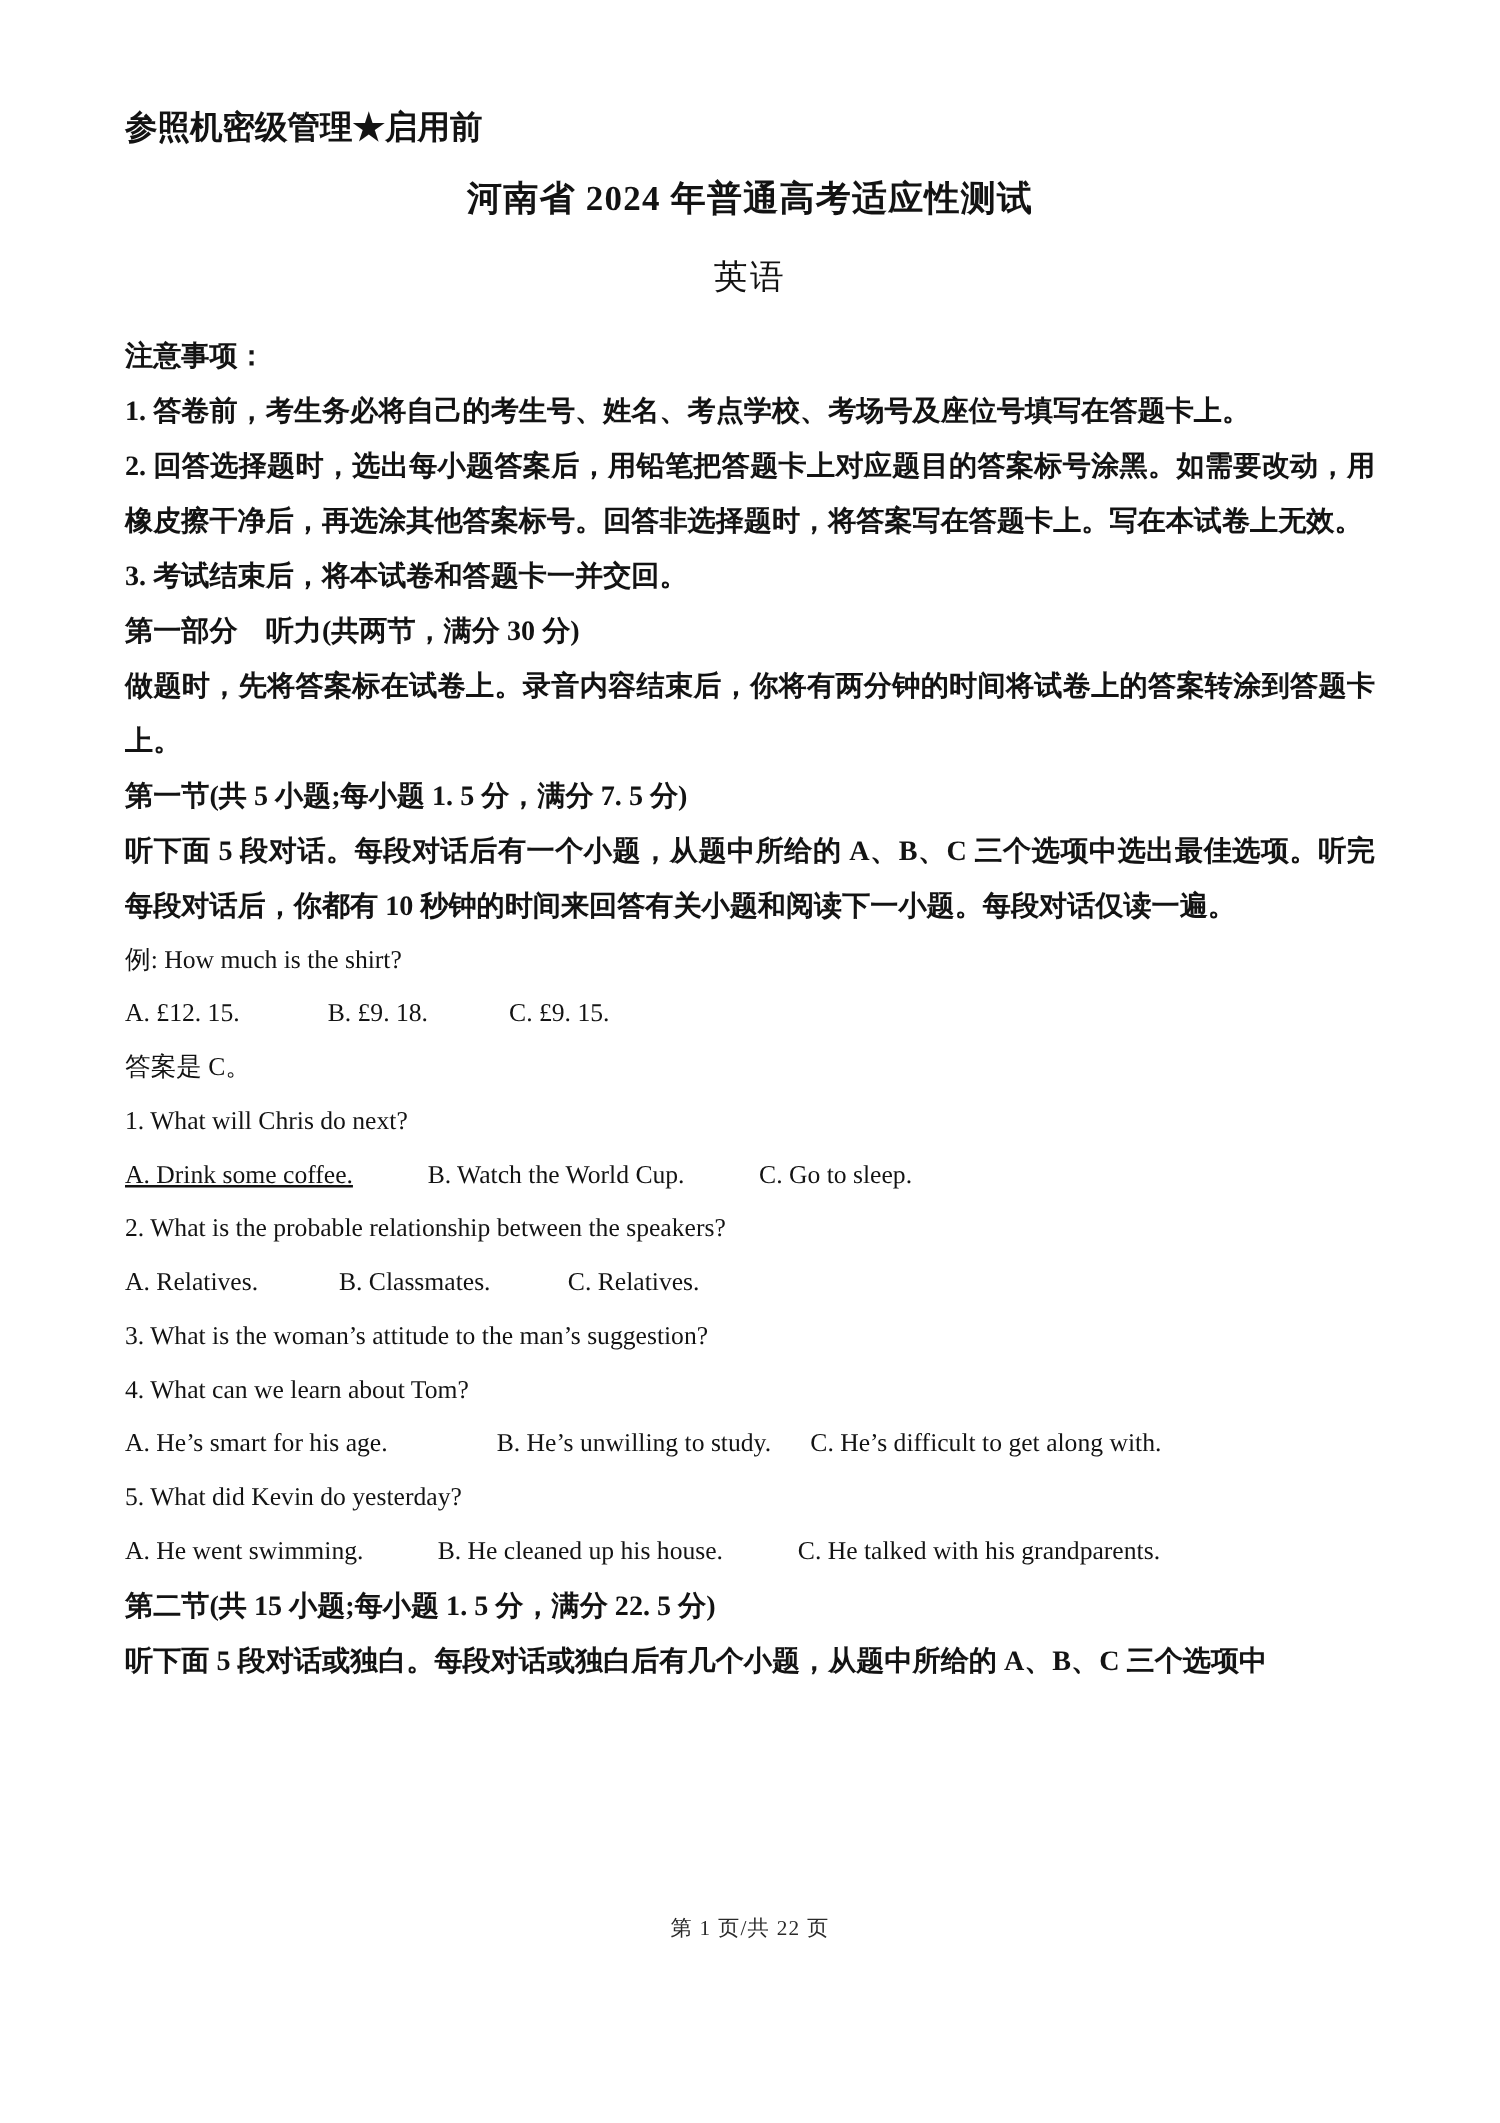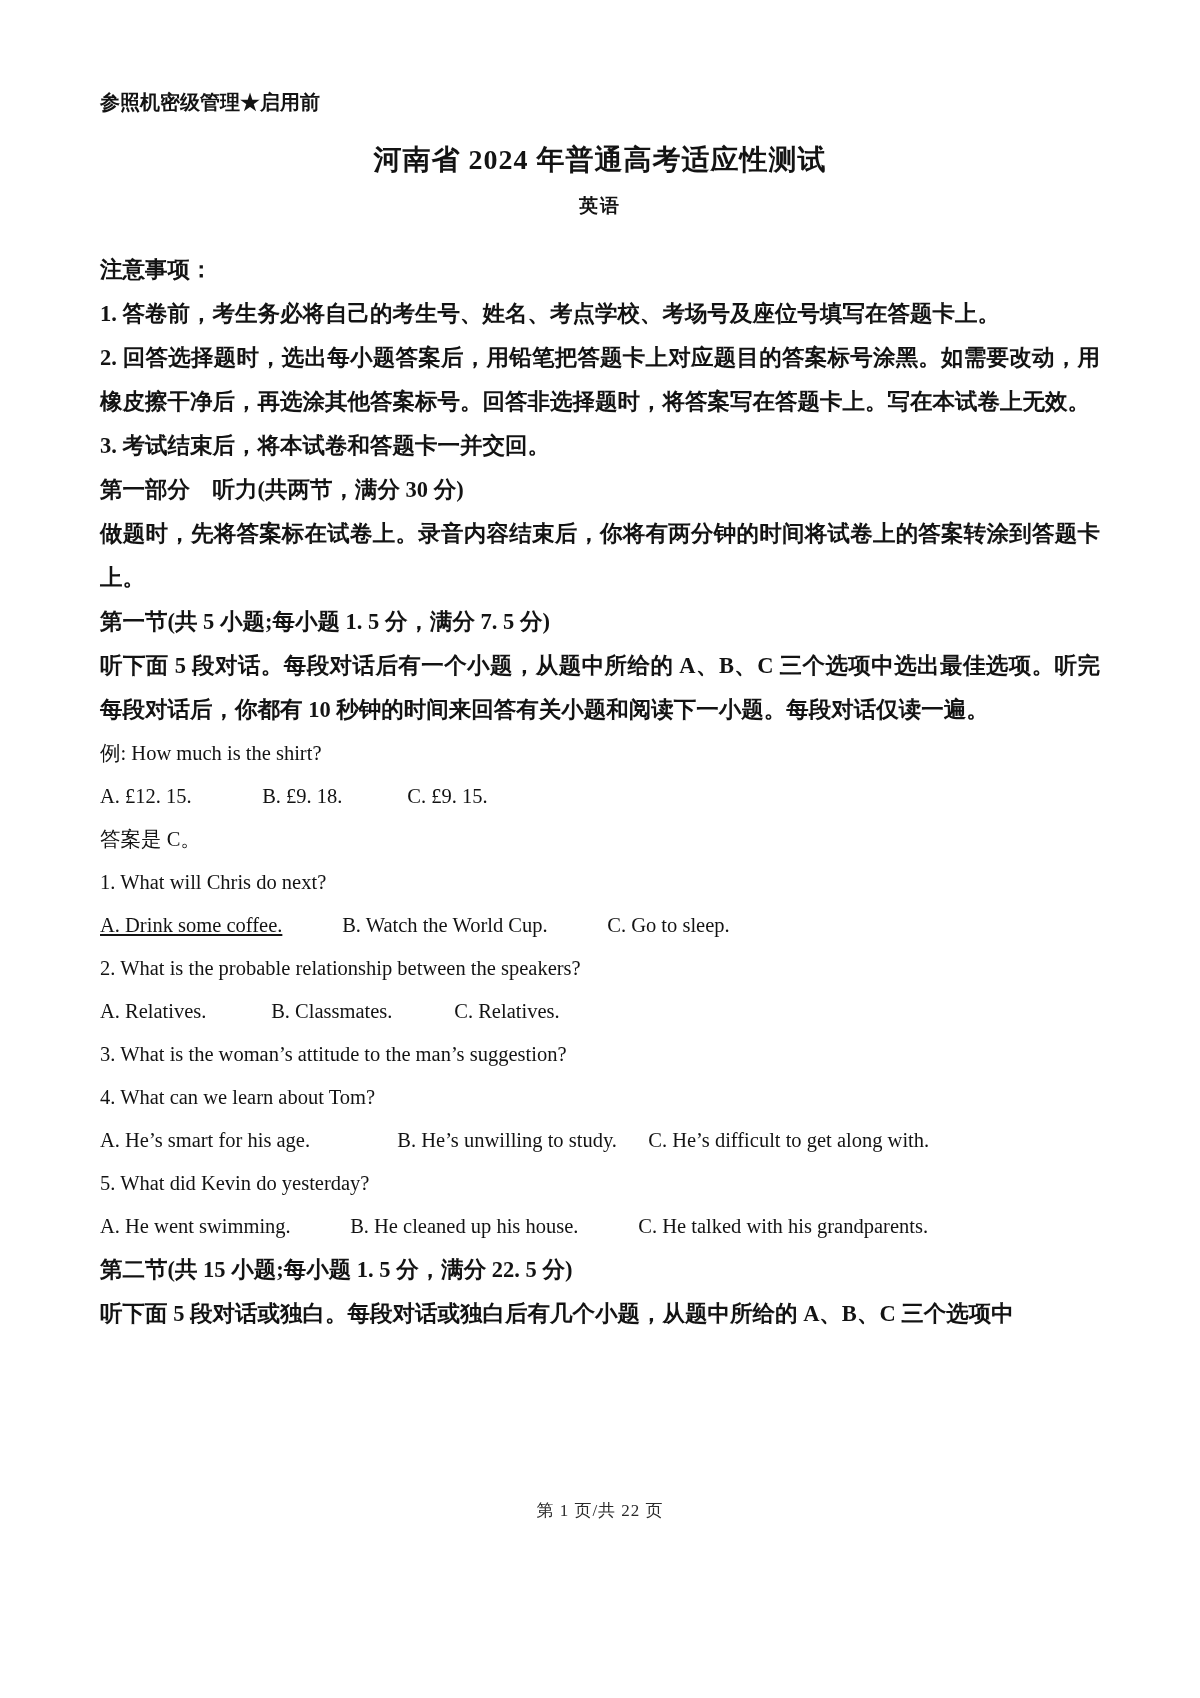--- a/index.html
+++ b/index.html
@@ -9,38 +9,38 @@
     width: 1200px;
     height: 1698px;
     margin: 0 auto;
     background: #ffffff;
     color: #131313;
     font-family: "Liberation Serif", "DejaVu Serif", serif;
     padding: 84px 100px 0 100px;
     overflow: hidden;
   }
   .classification {
-    font-size: 20px;
+    font-size: 26px;
     font-weight: bold;
     line-height: 36px;
   }
   .title {
     font-size: 28px;
     font-weight: bold;
     text-align: center;
     line-height: 44px;
     margin-top: 18px;
     letter-spacing: 1px;
   }
   .subject {
-    font-size: 19px;
-    font-weight: bold;
+    font-size: 27px;
+    font-weight: normal;
     text-align: center;
     line-height: 40px;
-    margin-top: 4px;
+    margin-top: 19px;
     letter-spacing: 2px;
   }
   .zh {
     font-size: 22.5px;
     font-weight: bold;
     line-height: 44px;
     text-align: justify;
   }
   .notices-heading { margin-top: 22px; }
   .en {
@@ -56,21 +56,21 @@
   .opts-q2 span:nth-child(1){ min-width: 166px; }
   .opts-q2 span:nth-child(2){ min-width: 178px; }
   .opts-q3 span:nth-child(1){ min-width: 172px; }
   .opts-q3 span:nth-child(2){ min-width: 156px; }
   .opts-q4 span:nth-child(1){ min-width: 266px; }
   .opts-q4 span:nth-child(2){ min-width: 272px; text-align: center; }
   .opts-q5 span:nth-child(1){ min-width: 245px; }
   .opts-q5 span:nth-child(2){ min-width: 283px; }
   .footer {
     position: absolute;
-    top: 1499px;
+    top: 1531px;
     left: 0;
     width: 100%;
     text-align: center;
     font-size: 17px;
     color: #2a2a2a;
     letter-spacing: 1px;
   }
 </style>
 </head>
 <body>

